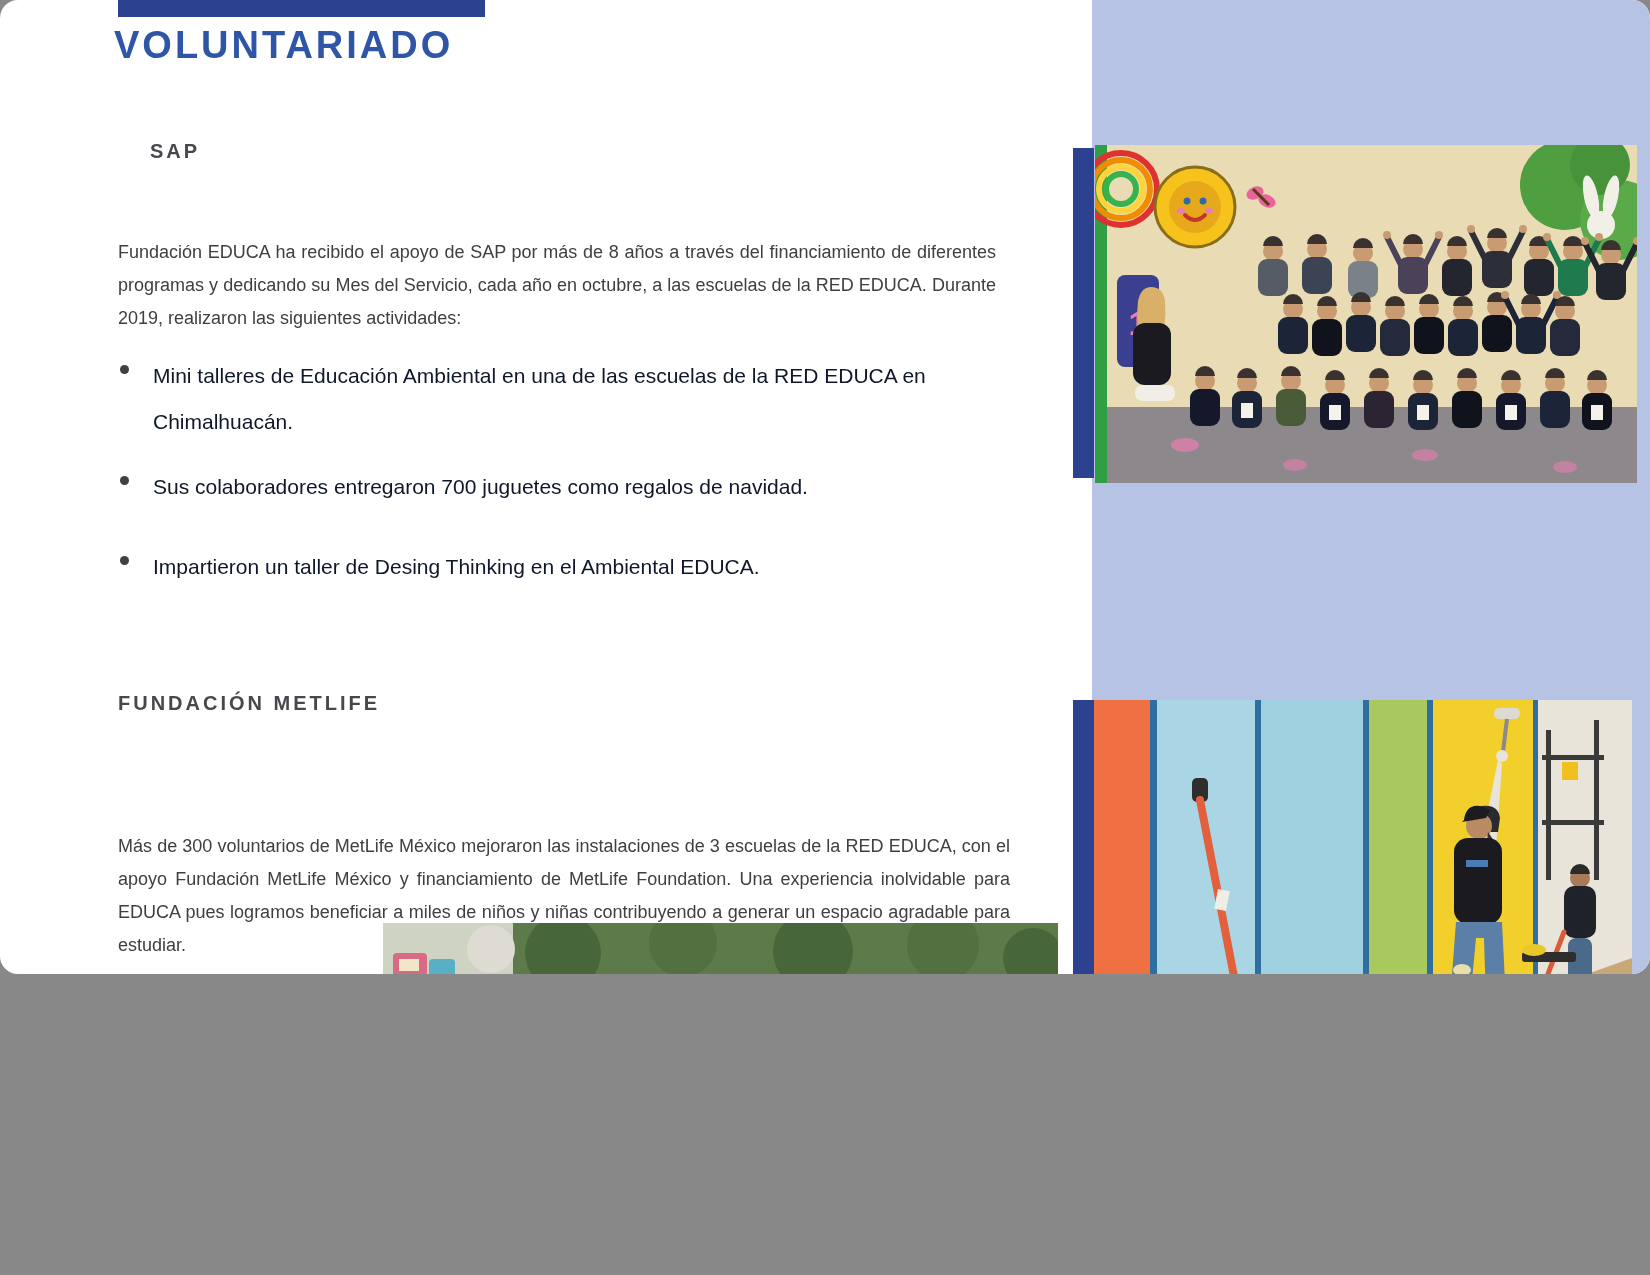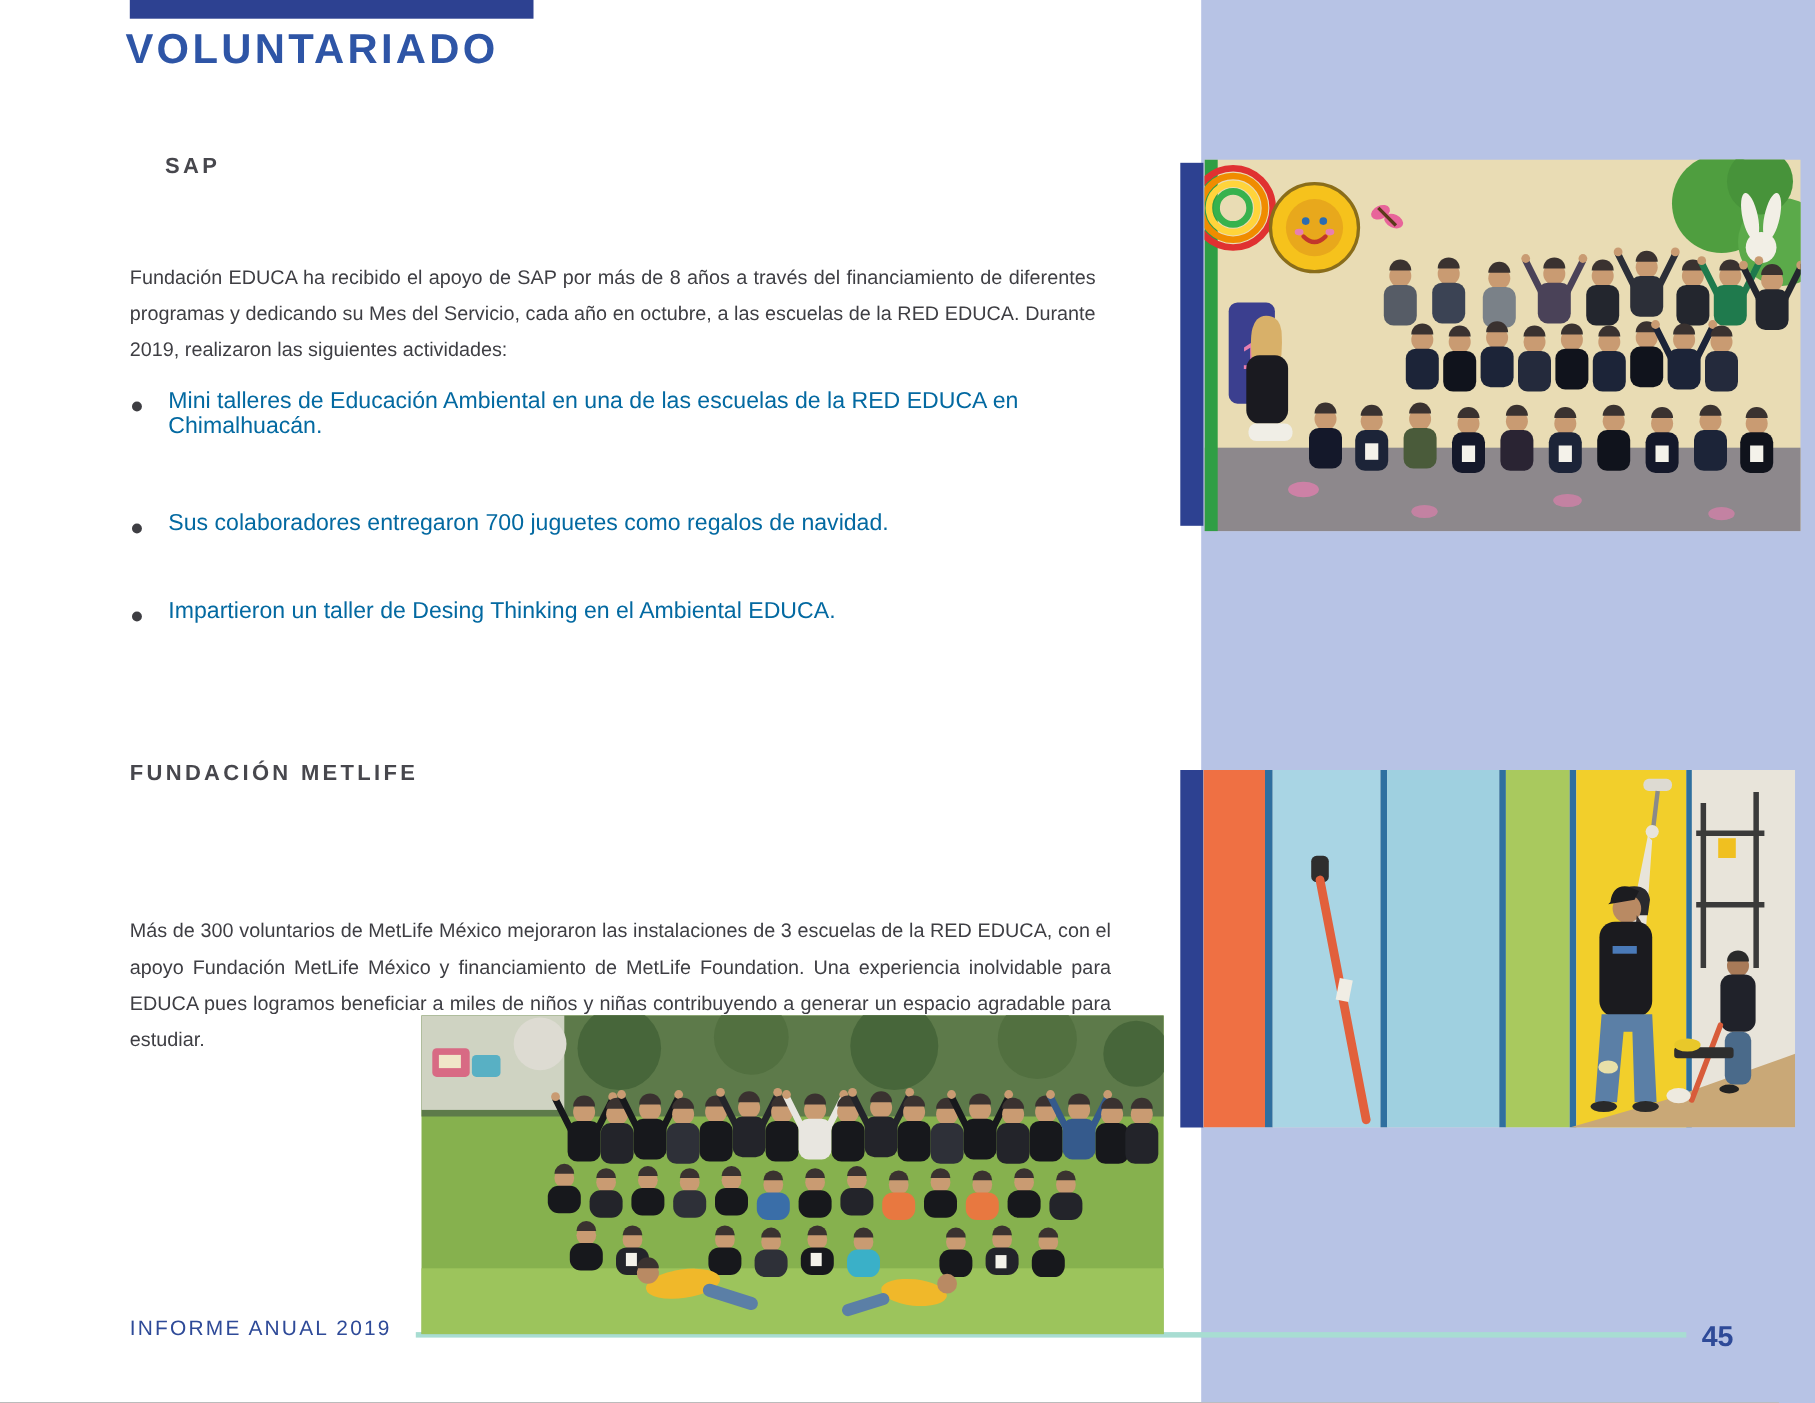--- a/index.html
+++ b/index.html
@@ -1,36 +1,36 @@
 <!DOCTYPE html>
 <html><head>
 <meta charset="utf-8">
 <style>
   html,body{margin:0;padding:0;background:#888;}
-  .page{position:relative;width:1650px;height:1275px;background:#ffffff;overflow:hidden;
-        font-family:"Liberation Sans",sans-serif;}
+  .page{position:relative;width:1650px;height:974px;background:#ffffff;overflow:hidden;
+        font-family:"Liberation Sans",sans-serif;border-radius:18px;}
   .side-panel{position:absolute;left:1092px;top:0;width:558px;height:1275px;background:#b7c3e5;}
   .top-bar{position:absolute;left:118px;top:0;width:367px;height:17px;background:#2d4191;}
   .page-title{position:absolute;left:114px;top:24px;font-size:38px;font-weight:700;
               letter-spacing:3px;color:#2e55a6;}
   .sec-heading{position:absolute;left:118px;font-size:20px;font-weight:700;
                letter-spacing:3px;color:#47474d;}
   .heading-sap{top:140px;margin-left:32px;}
   .heading-metlife{top:692px;}
   .body-par{position:absolute;left:118px;width:878px;font-size:18px;line-height:33px;
             color:#3e3e43;text-align:justify;}
   .par-sap{top:218px;}
   .par-metlife{top:812px;width:892px;}
   .bullet{position:absolute;left:118px;width:880px;display:flex;align-items:flex-start;}
   .bullet-1{top:353px;}
   .bullet-2{top:464px;}
   .bullet-3{top:544px;}
   .dot{flex:0 0 auto;width:9px;height:9px;border-radius:50%;background:#3e3e43;
        margin:12px 24px 0 2px;}
-  .bullet-text{font-size:21px;line-height:23px;color:#0369a1;}
+  .bullet-text{font-size:21px;line-height:46px;color:#0f172a;}
   .accent-bar{position:absolute;width:21px;background:#2d4191;}
   .bar-1{left:1073px;top:148px;height:330px;}
   .bar-2{left:1073px;top:700px;height:325px;}
   .photo{position:absolute;z-index:2;}
   .photo svg{display:block;}
   .photo-1{left:1095px;top:145px;}
   .photo-2{left:1094px;top:700px;}
   .photo-3{left:383px;top:923px;}
   .footer-label{position:absolute;left:118px;top:1198px;font-size:19px;font-weight:400;
                 letter-spacing:2px;color:#2e4a98;}

